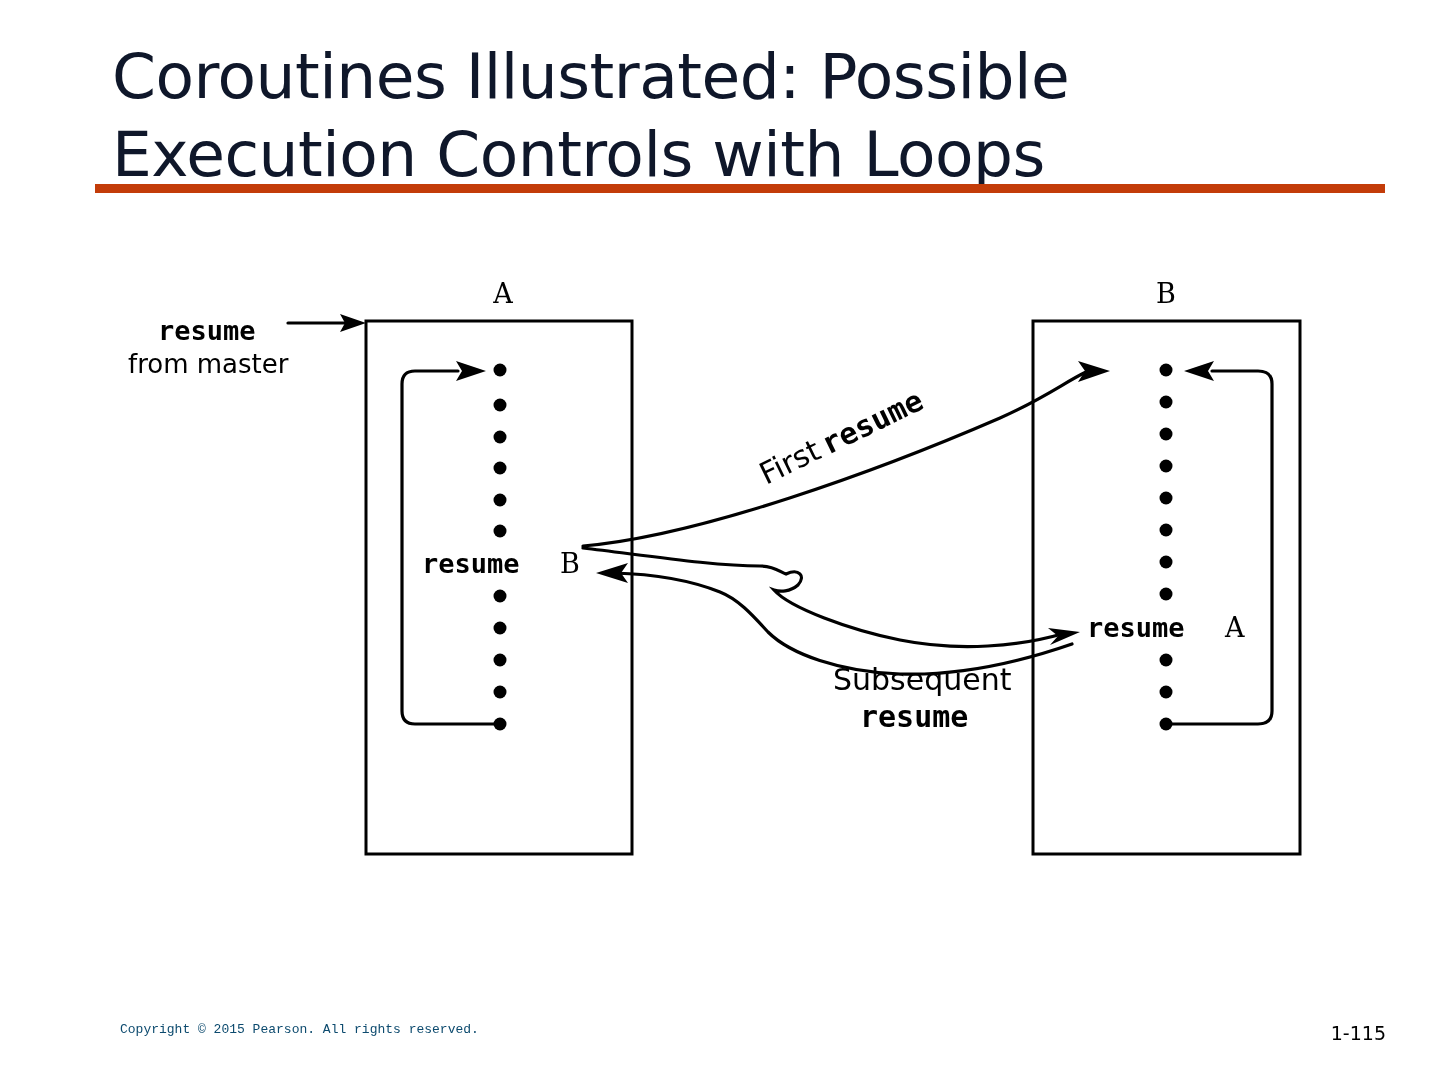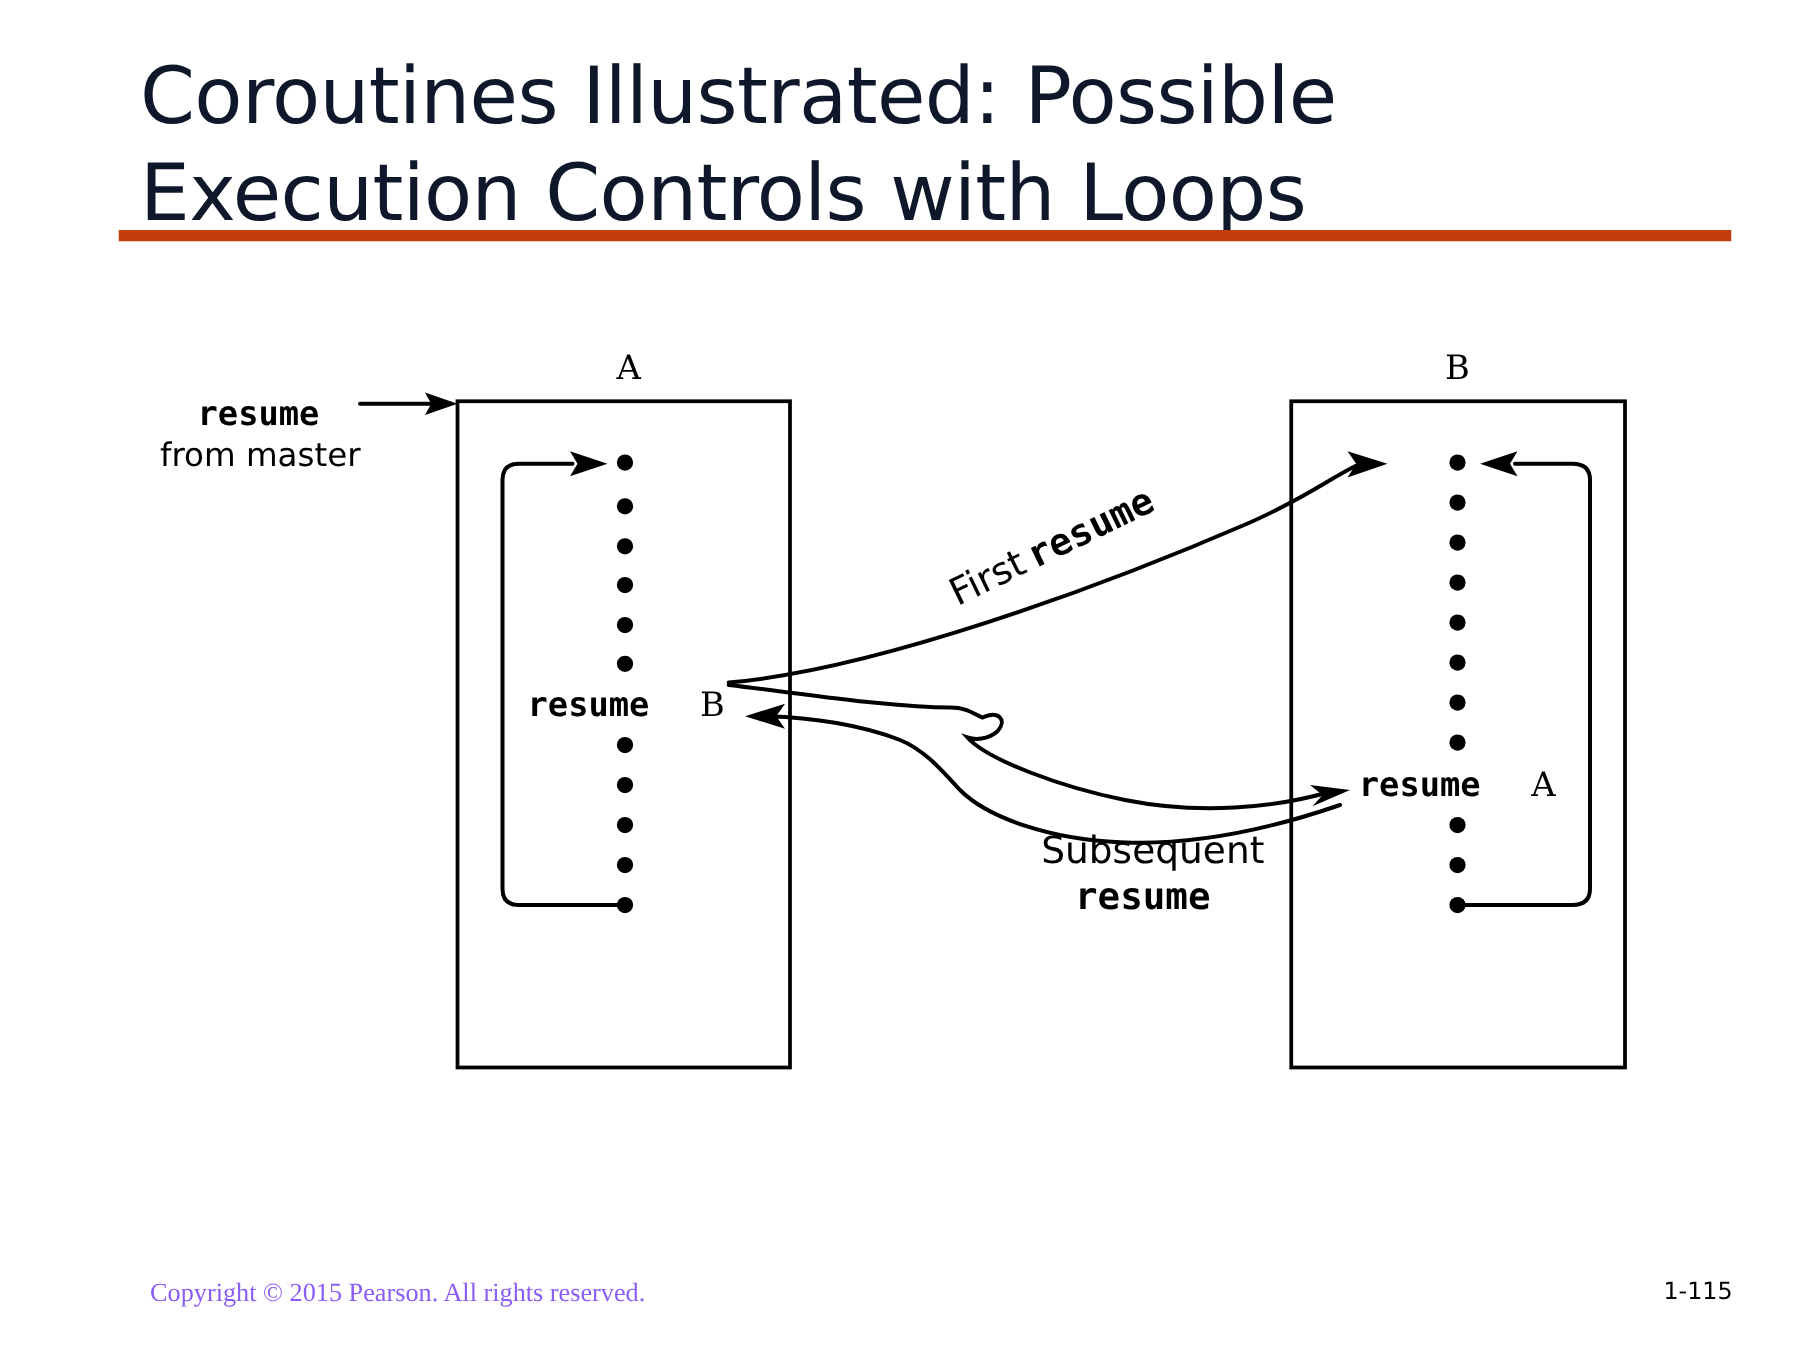--- a/index.html
+++ b/index.html
@@ -45,23 +45,23 @@
     top: 0;
     width: 1440px;
     height: 1000px;
   }
 
   
   #footer-copyright {
     position: absolute;
     left: 120px;
     top: 1022px;
-    font-family: Liberation Serif, serif;
-    font-size: 21px;
-    color: #8b5cf6;
+    font-family: Liberation Mono, monospace;
+    font-size: 13px;
+    color: #0c4a6e;
   }
   #footer-pagenum {
     position: absolute;
     right: 54px;
     top: 1022px;
     font-family: "DejaVu Sans", sans-serif;
     font-size: 19px;
     color: #000000;
     text-align: left;
   }

